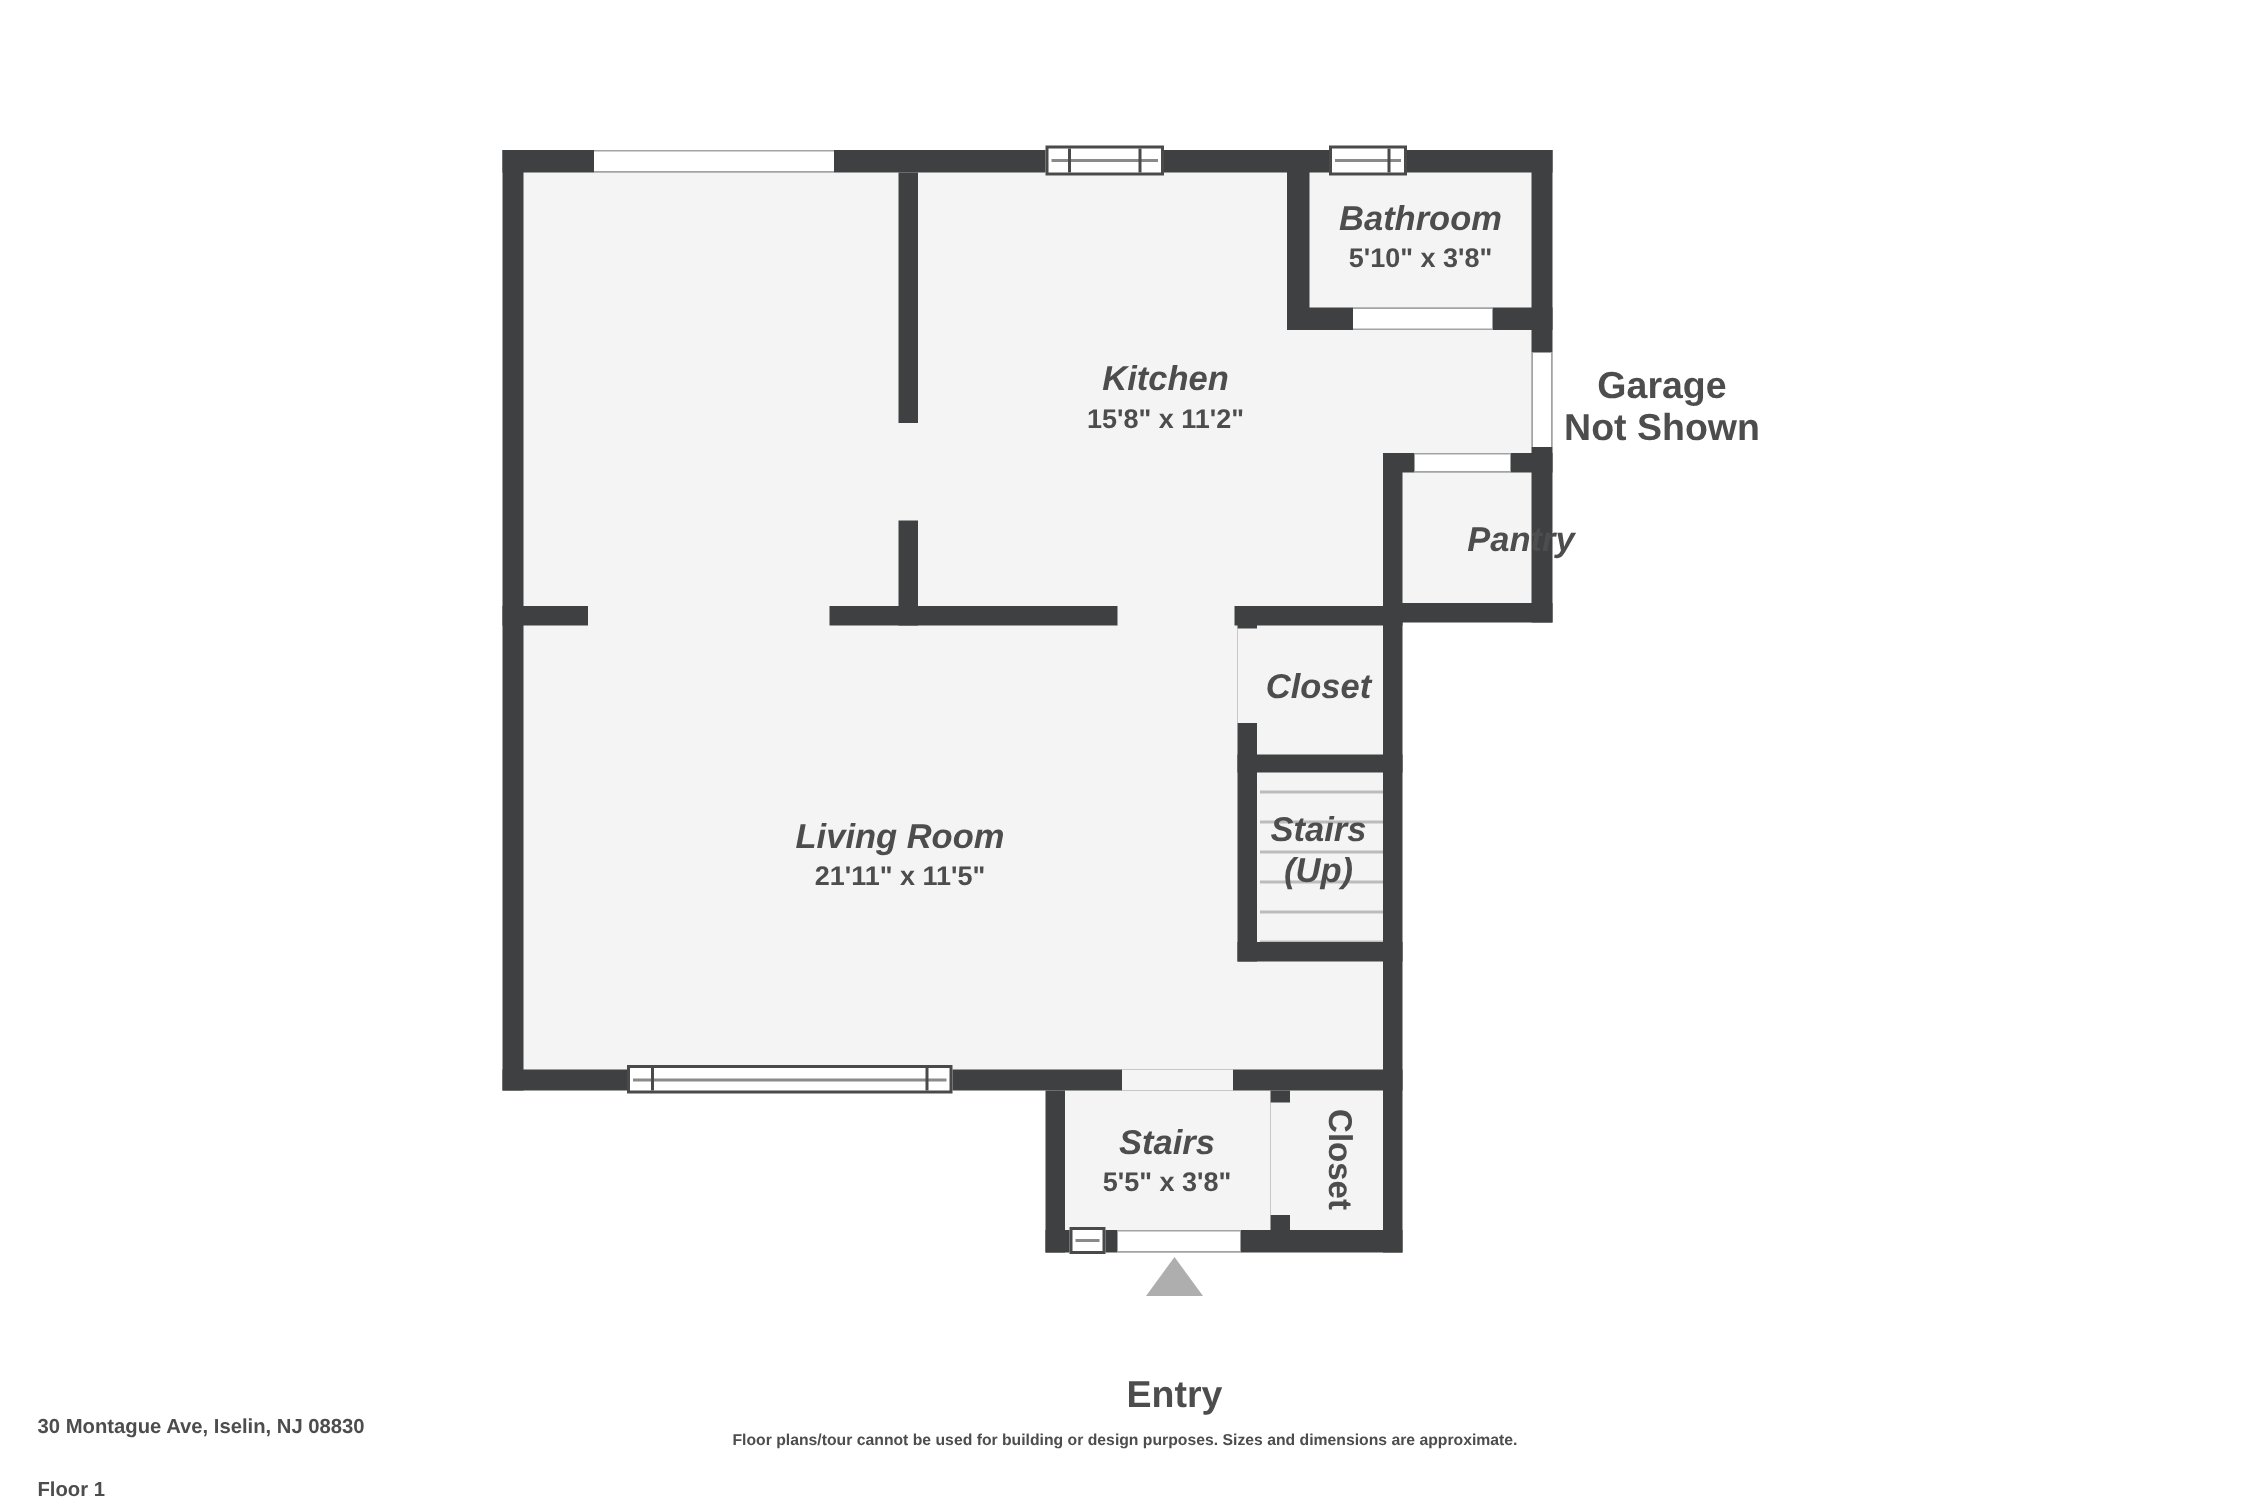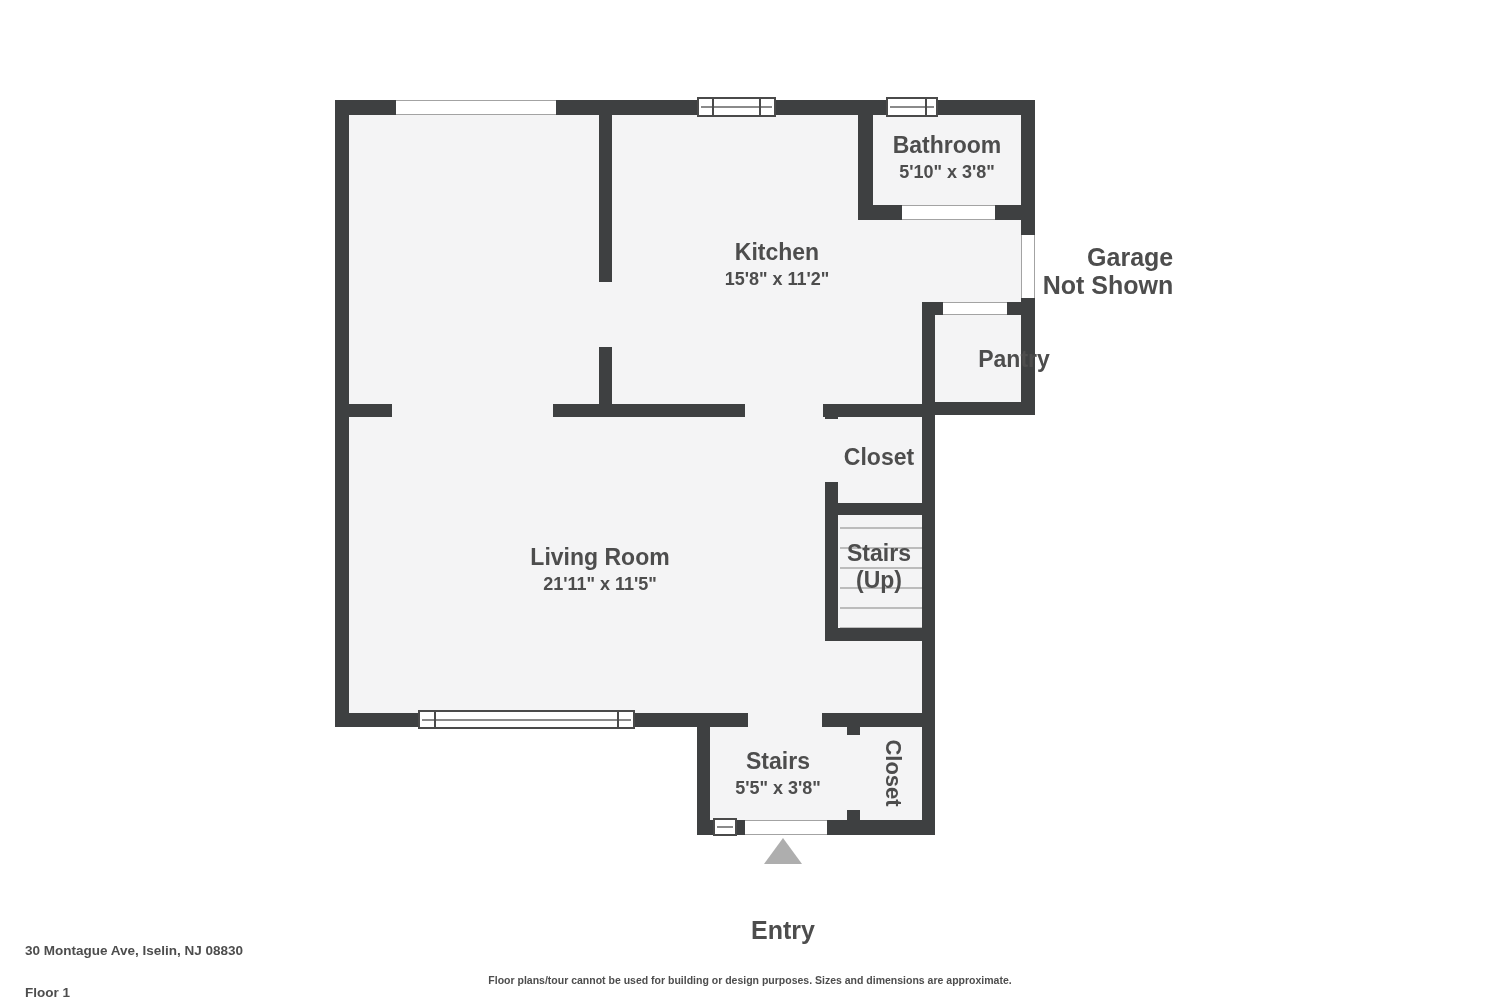--- a/index.html
+++ b/index.html
@@ -19,23 +19,23 @@
   .floor{background:var(--floor);}
   .wall{background:var(--wall);}
   .gap-h{background:#ffffff;border-top:1px solid var(--openline);border-bottom:1px solid var(--openline);}
   .gap-v{background:#ffffff;border-left:1px solid var(--openline);border-right:1px solid var(--openline);}
   .gap-floor{background:var(--floor);}
   .window{background:#ffffff;border:2px solid var(--winline);}
   .window .midline{position:absolute;left:2px;right:2px;top:50%;height:2px;margin-top:-1px;background:#8a8a8a;}
   .window .div-l,.window .div-r{position:absolute;top:0;bottom:0;width:2px;background:var(--winline);}
   .tread{position:absolute;left:0;width:100%;height:2px;background:var(--tread);}
   .room-label{position:absolute;transform:translate(-50%,-50%);text-align:center;white-space:nowrap;line-height:1.18;}
-  .room-name{font-weight:bold;font-size:23px;}
+  .room-name{font-weight:bold;font-size:23px;font-style:italic;}
   .room-dims{font-weight:bold;font-size:18px;margin-top:3px;}
-  .big-note{font-weight:bold;font-size:25px;line-height:1.12;text-align:right;}
+  .big-note{font-weight:bold;font-size:25px;line-height:1.12;}
   .vertical-label{position:absolute;transform:translate(-50%,-50%);writing-mode:vertical-rl;
     font-weight:bold;font-size:22px;white-space:nowrap;}
   .entry-arrow{position:absolute;width:0;height:0;
     border-left:19px solid transparent;border-right:19px solid transparent;
     border-bottom:26px solid var(--arrow);}
   .entry-label{position:absolute;transform:translateX(-50%);font-weight:bold;font-size:25px;margin-top:44px;}
   .footer-line{position:absolute;font-weight:bold;font-size:13.5px;}
   .disclaimer{position:absolute;left:50%;transform:translateX(-50%);font-weight:bold;font-size:10.5px;}
 </style>
 </head>
@@ -135,15 +135,15 @@
   <div class="room-label big-note" style="left:1108px;top:271px;">
     <div>Garage</div>
     <div>Not Shown</div>
   </div>
 
   <div class="entry-arrow" style="left:764px;top:838px;"></div>
   <div class="entry-label" style="left:783px;top:872px;">Entry</div>
 
   <div class="footer-line" style="left:25px;top:943px;">30 Montague Ave, Iselin, NJ 08830</div>
   <div class="footer-line" style="left:25px;top:968px;margin-top:17px;">Floor 1</div>
-  <div class="disclaimer" style="top:974px;text-align:right;">Floor plans/tour cannot be used for building or design purposes. Sizes and dimensions are approximate.</div>
+  <div class="disclaimer" style="top:954px;text-align:right;">Floor plans/tour cannot be used for building or design purposes. Sizes and dimensions are approximate.</div>
 
 </div>
 
 </body></html>

